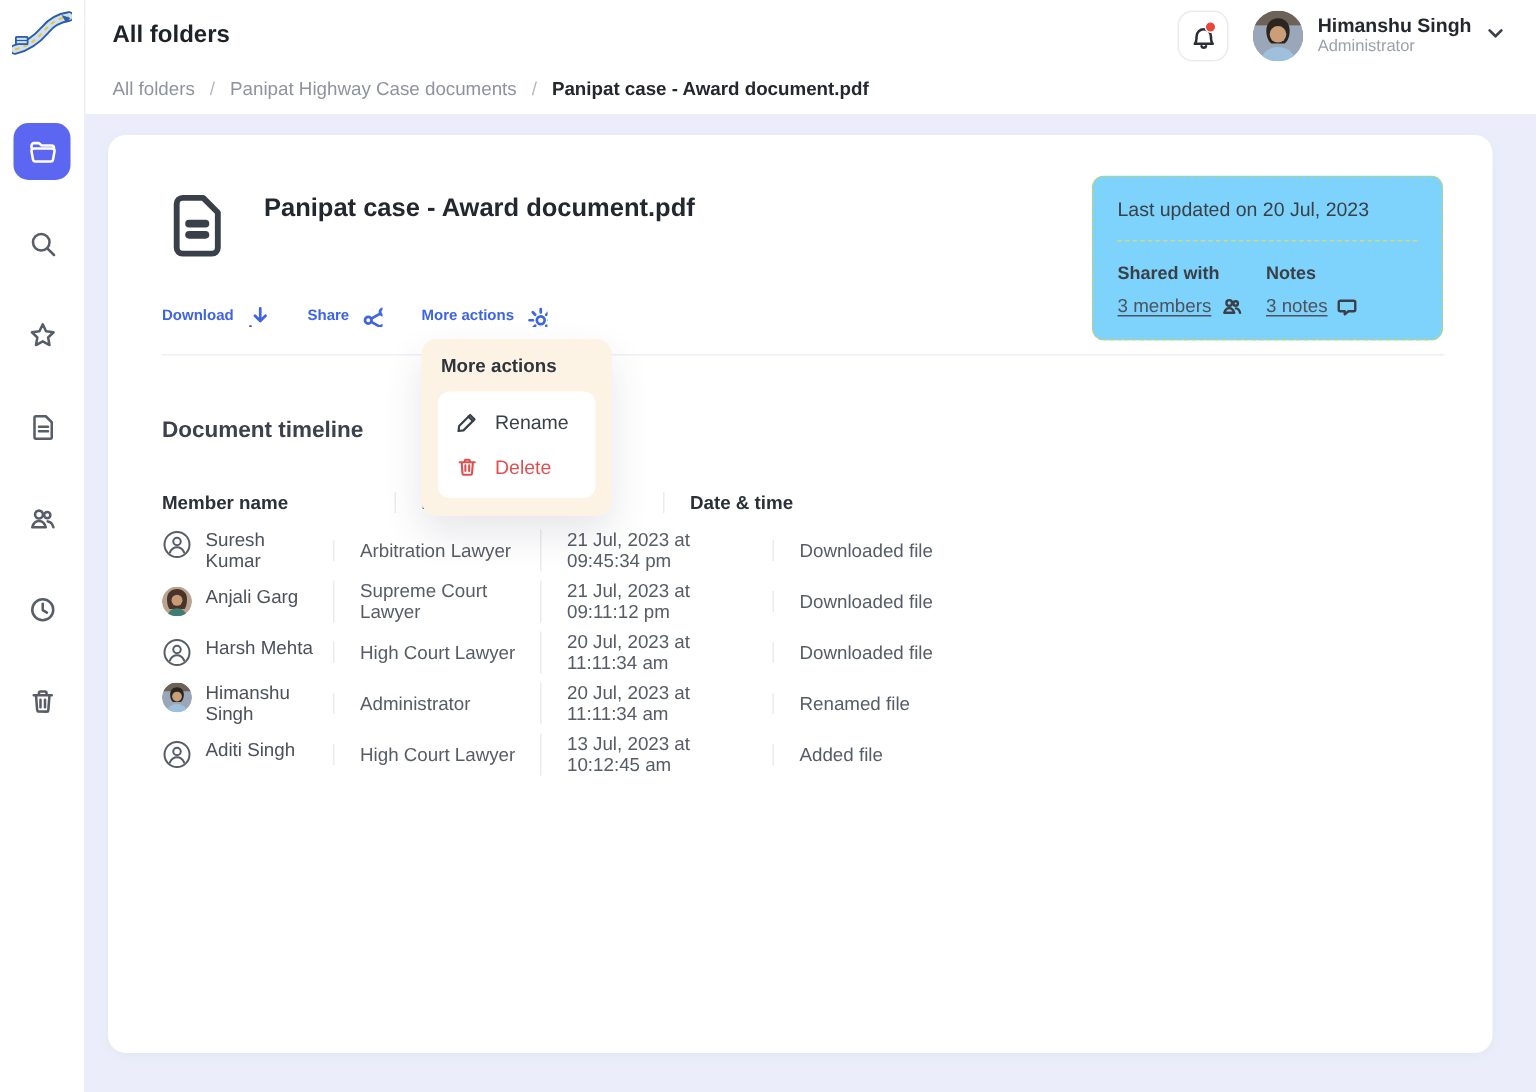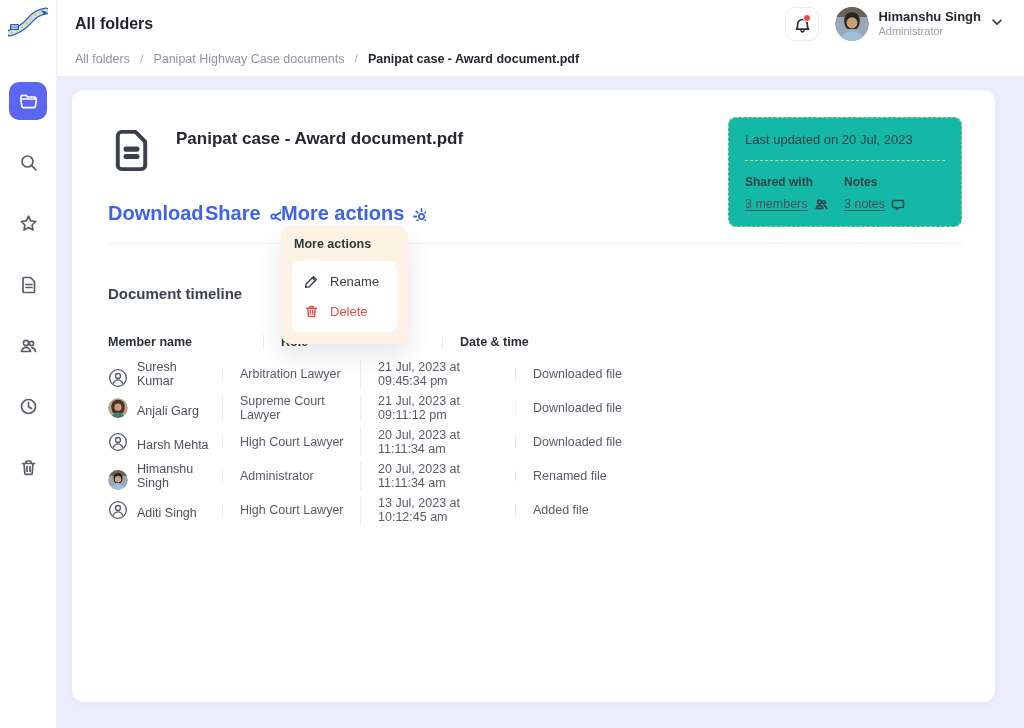--- a/index.html
+++ b/index.html
@@ -41,28 +41,28 @@
   .content { flex:1; background:#ebeefa; padding:14px 29px 0 15px; }
   .card { position:relative; width:923px; height:612px; background:#ffffff; border-radius:12px; box-shadow:0 2px 8px rgba(90,100,160,0.06); padding:36px 30px 0 36px; }
 
   .doc-head { display:flex; align-items:flex-start; }
   .doc-icon svg { width:47px; height:47px; stroke:#3a4049; fill:none; stroke-width:2; stroke-linecap:round; stroke-linejoin:round; }
   .doc-meta { margin-left:21px; padding-top:3px; }
   .doc-title { font-size:17px; font-weight:bold; color:#23272e; }
   .doc-sub { margin-top:9px; font-size:13.5px; color:#757c87; }
 
   .links-row { display:flex; align-items:center; margin-top:25px; }
-  .action-link { display:flex; align-items:center; gap:7px; color:#3d63e8; font-size:20px; font-weight:bold; cursor:pointer; white-space:nowrap; }
+  .action-link { display:flex; align-items:center; gap:7px; color:#3d63e8; font-size:10px; font-weight:bold; cursor:pointer; white-space:nowrap; }
   .action-link svg { width:15px; height:15px; stroke:#3d63e8; fill:none; stroke-width:1.8; stroke-linecap:round; stroke-linejoin:round; }
   .lw1 { width:97px; } .lw2 { width:76px; }
 
   .links-divider { height:1px; background:#eef0f6; margin-top:18px; margin-right:2px; }
 
   
-  .info-box { position:absolute; top:27px; right:33px; width:234px; background:#14b8a6; border:1px dashed #bed272; border-radius:8px; padding:14px 16px 15px 16px; }
+  .info-box { position:absolute; top:27px; right:33px; width:234px; background:#7dd3fc; border:1px dashed #bed272; border-radius:8px; padding:14px 16px 15px 16px; }
   .info-updated { font-size:13px; color:#3a4047; }
   .info-hr { border:none; border-top:1px dashed #ccd98a; margin:13px 0 14px 0; }
   .info-cols { display:flex; }
   .info-col1 { width:99px; }
   .info-label { font-size:12px; font-weight:bold; color:#3a4047; }
   .info-link { margin-top:8px; display:flex; align-items:center; gap:6px; font-size:12.5px; color:#4c535c; cursor:pointer; }
   .info-link .lnk { text-decoration:underline; text-underline-offset:2px; }
   .info-link svg { width:14px; height:14px; stroke:#3a4047; fill:none; stroke-width:1.6; stroke-linecap:round; stroke-linejoin:round; }
 
   
@@ -75,21 +75,21 @@
   .menu-item.delete { color:#df4f4f; } .menu-item.delete svg { stroke:#df4f4f; }
 
   
   .timeline-heading { margin-top:41px; font-size:15px; font-weight:bold; color:#3c424b; }
   .table { margin-top:25px; }
   .trow { display:grid; grid-template-columns:114px 138px 155px 1fr; align-items:center; }
   .trow > .cell { padding:0 8px 0 0; }
   .trow > .cell + .cell { border-left:1px solid #e9ebf0; padding-left:17px; }
   .thead { height:30px; font-size:12.5px; font-weight:bold; color:#2b3138;gap:41px; }
   .tbodyrow { height:34px; font-size:12.5px; color:#565d66; }
-  .member-cell { display:flex; align-items:flex-end; gap:9px; }
+  .member-cell { display:flex; align-items:flex-start; gap:9px; }
   .avatar-xs { width:20px; height:20px; border-radius:50%; overflow:hidden; flex-shrink:0; }
   .member-name { color:#4b525b; }
 </style>
 </head>
 <body>
 
 <svg width="0" height="0" style="position:absolute">
   <defs>
     <symbol id="av-generic" viewBox="0 0 24 24">
       <circle cx="12" cy="12" r="10" fill="#fff" stroke="#565d66" stroke-width="1.6"></circle>

